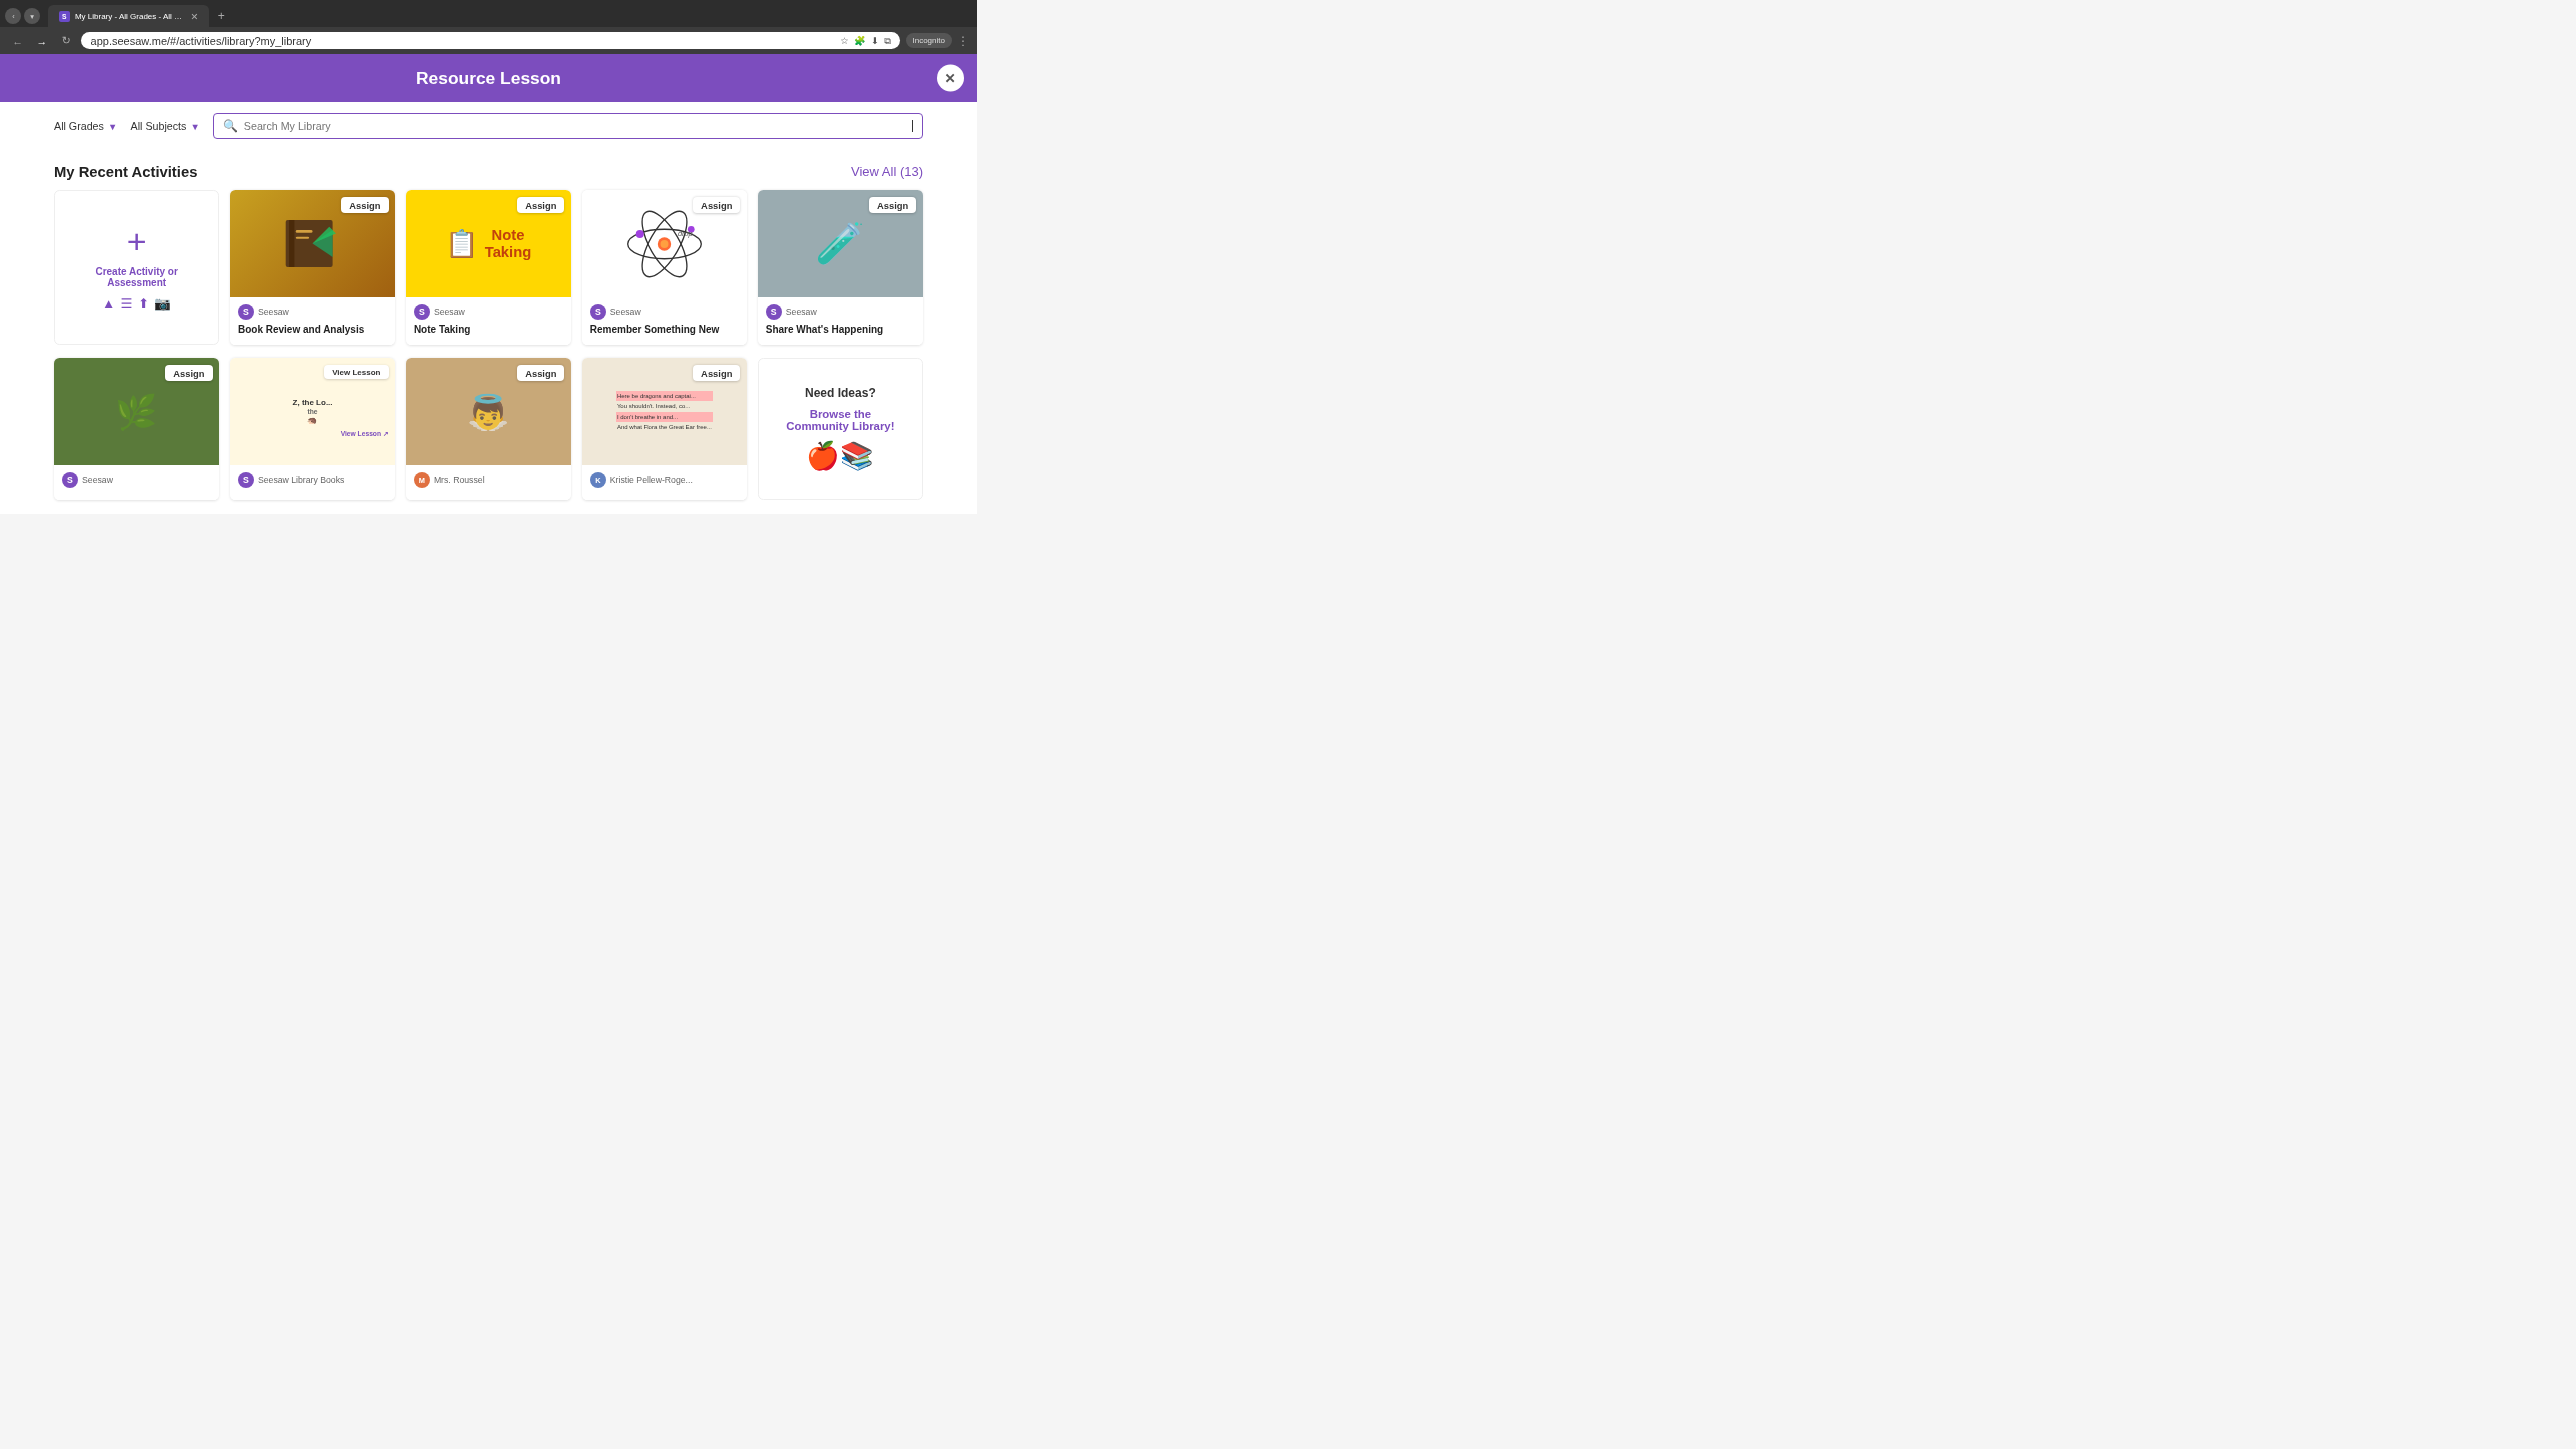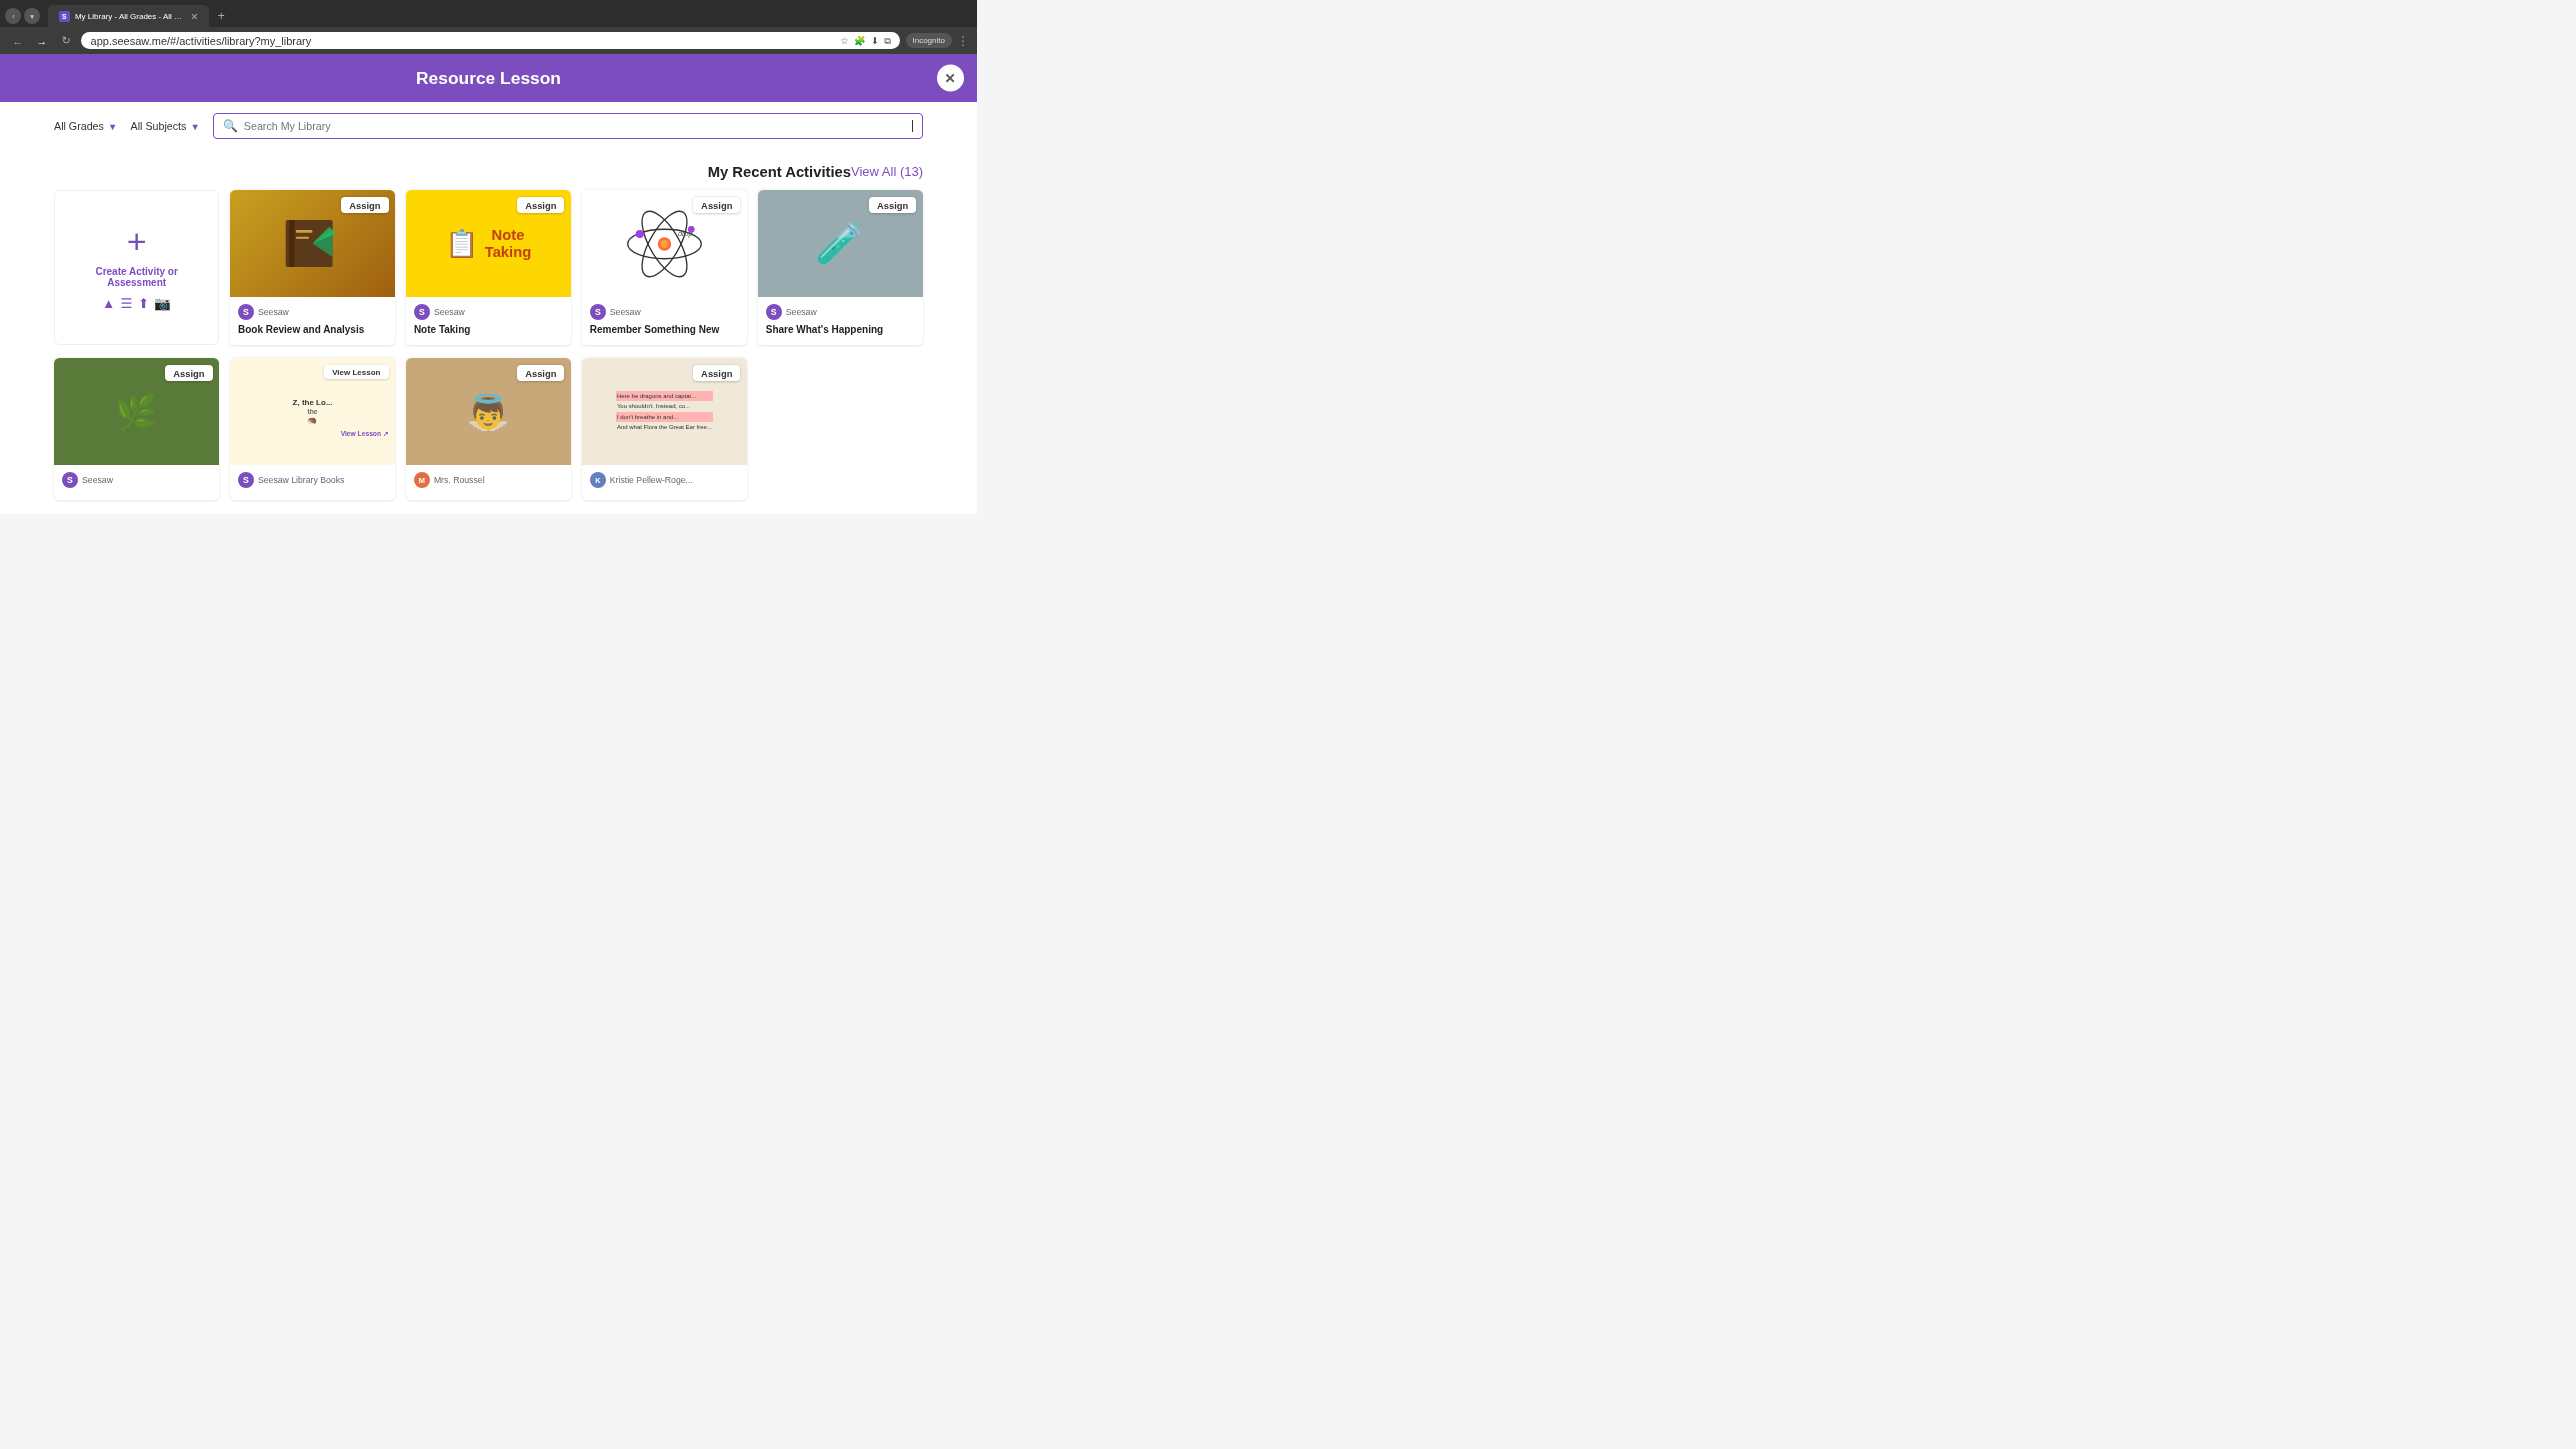--- a/index.html
+++ b/index.html
@@ -116,21 +116,21 @@
     }
     .cursor-bar { display: inline-block; width: 0.7px; height: 12px; background: #333; margin-left: 1.3px; vertical-align: middle; animation: blink 1s step-end infinite; }
     @keyframes blink { 50% { opacity: 0; } }
 
     
     .content-area {
       background: white;
       padding: 13.4px 54px;
     }
     .section-header {
-      display: flex; justify-content: flex-end; align-items: center;
+      display: flex; justify-content: space-between; align-items: center;
       margin-bottom: 10.7px;
     }
     .section-title { font-size: 14.8px; font-weight: 700; color: #222; }
     .view-all { color: #7c4dbe; font-size: 13px; cursor: pointer; font-weight: 500; }
 
     
     .activities-grid {
       display: grid;
       grid-template-columns: repeat(5, 1fr);
       gap: 10.7px;
@@ -437,16 +437,21 @@
           </div>
         </div>
         <div class="card-body">
           <div class="card-author">
             <div style="width:16px;height:16px;border-radius:50%;background:#6080c0;display:flex;align-items:center;justify-content:center;color:white;font-size:7.4px;font-weight:bold;">K</div>
             <span class="author-name">Kristie Pellew-Roge...</span>
           </div>
         </div>
       </div>
 
+      <div class="need-ideas-card">
+        <div class="need-ideas-title">Need Ideas?</div>
+        <div class="browse-link">Browse the<br>Community Library!</div>
+        <div class="ideas-icon">🍎📚</div>
+      </div>
     </div>
   </div>
 </div>
 
 
 </body></html>

